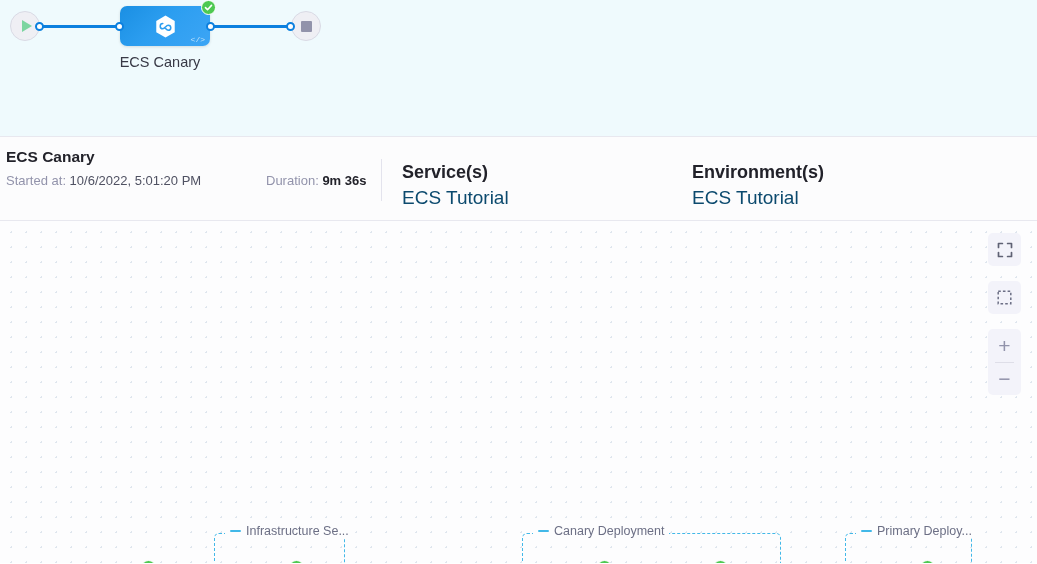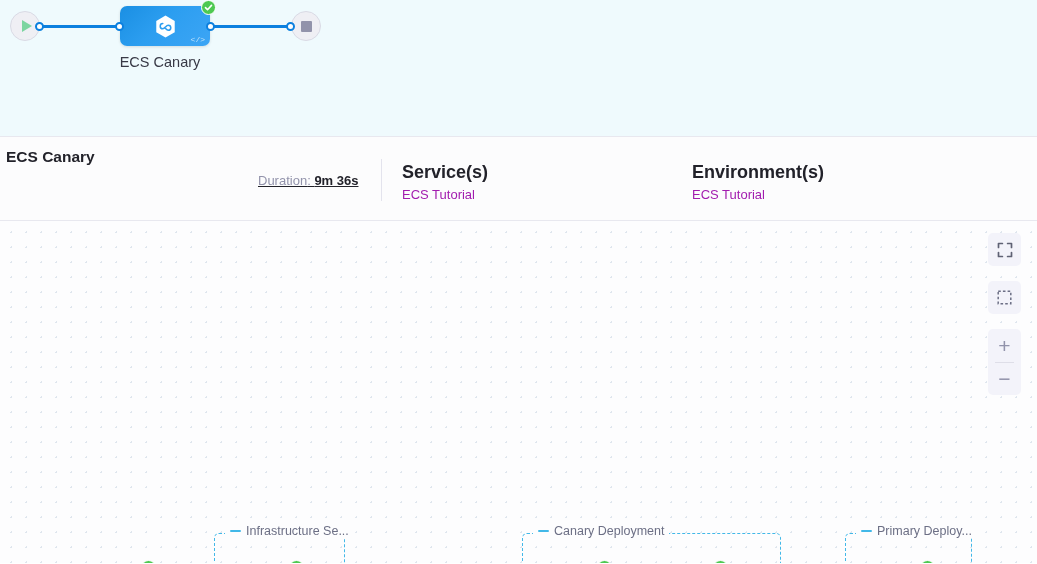--- a/index.html
+++ b/index.html
@@ -83,35 +83,35 @@
   .dh-title {
     position: absolute; left: 6px; top: 11px;
     font-size: 15.5px; font-weight: bold; color: #22222a;
   }
   .dh-started {
     position: absolute; left: 6px; top: 36px;
     font-size: 13px; color: #4f5162;
   }
   .dh-started .lbl { color: #9293ab; }
   .dh-duration {
-    position: absolute; left: 258px; top: 36px;
-    font-size: 13px; color: #22222a; font-weight: bold; text-decoration: underline;
+    position: absolute; left: 266px; top: 36px;
+    font-size: 13px; color: #22222a; font-weight: bold;
   }
   .dh-duration .lbl { color: #9293ab; font-weight: normal; }
   .vdiv {
     position: absolute; left: 381px; top: 22px;
     width: 1px; height: 42px; background: #e3e3ed;
   }
   .meta-col { position: absolute; top: 25px; }
   .meta-col .mtitle {
     font-size: 18px; font-weight: bold; color: #22222a;
     margin-bottom: 4px;
   }
   .meta-col .mlink {
-    font-size: 13px; color: #a21caf; cursor: pointer;
+    font-size: 19px; color: #0c4a6e; cursor: pointer;
   }
 
   
   .canvas {
     position: relative;
     width: 1037px; height: 342px;
     background-color: #fdfdfe;
     background-image: radial-gradient(#dfe6ee 1px, transparent 1px);
     background-size: 15px 15px;
     background-position: 4px 4px;
@@ -189,20 +189,23 @@
       <div class="stop-sq"></div>
     </div>
 
     <div class="mini-label">ECS Canary</div>
   </div>
 </div>
 
 <div class="detail-bar">
   <div class="dh-title">ECS Canary</div>
 
+  <div class="dh-started">
+    <span class="lbl"><span>Started at</span>: </span><span>10/6/2022, 5:01:20 PM</span>
+  </div>
 
   <div class="dh-duration">
     <span class="lbl"><span>Duration</span>: </span><span>9m 36s</span>
   </div>
 
   <div class="vdiv"></div>
 
   <div class="meta-col" style="left:402px;">
     <div class="mtitle">Service(s)</div>
     <div class="mlink">ECS Tutorial</div>

